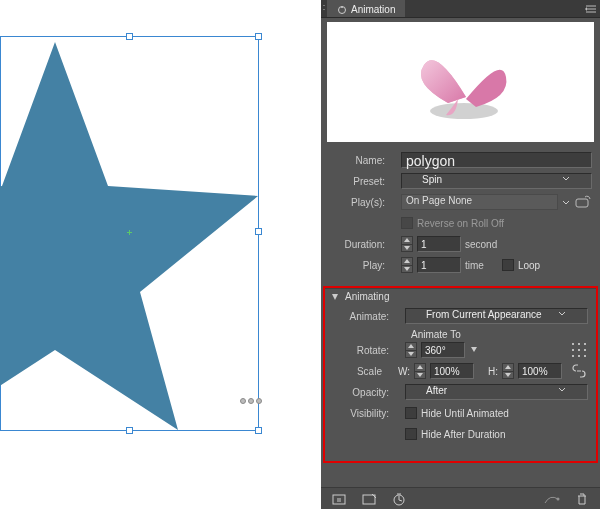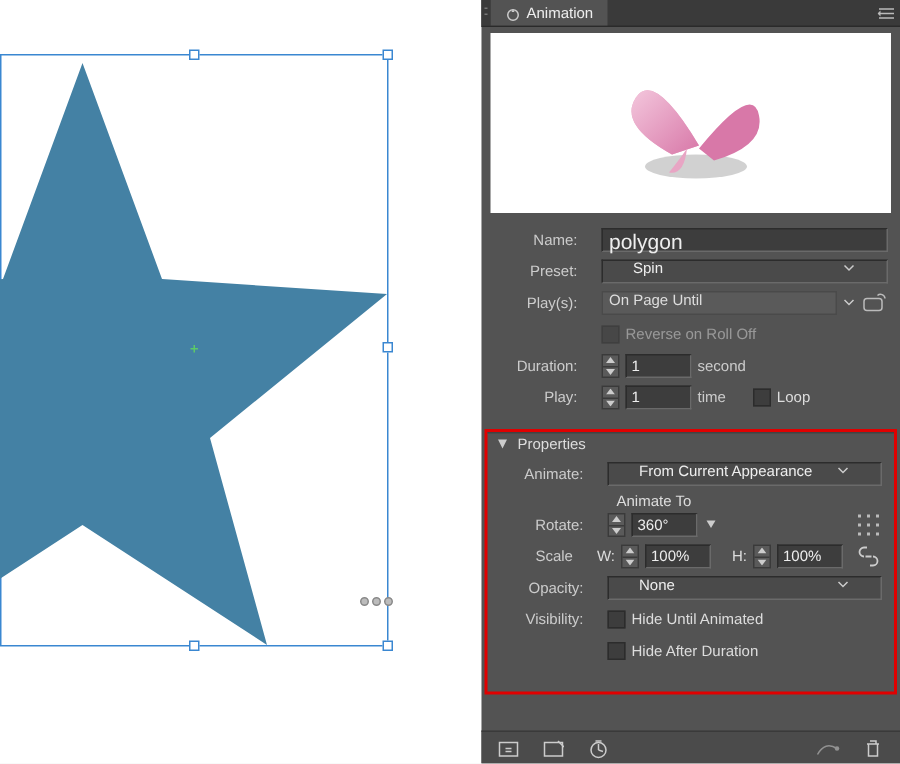--- a/index.html
+++ b/index.html
@@ -141,21 +141,21 @@
               <svg width="8" height="6">
                 <path d="M1 1 L4 4 L7 1" stroke="#ccc" fill="none"></path>
               </svg>
             </span>
           </div>
         </div>
     </div>
     <div class="row">
       <div class="lab">Play(s):</div>
       <div class="ctl">
-        <div class="txtro" style="flex:1">On Page Until</div>
+        <div class="txtro" style="flex:1">On Page None</div>
         <span class="arr"><svg width="8" height="6">
               <path d="M1 1 L4 4 L7 1" stroke="#ccc" fill="none"></path>
             </svg></span>
         <div class="iconbtn">
           <svg width="16" height="14" viewBox="0 0 16 14">
               <rect x="1" y="4" width="12" height="8" rx="2" fill="none" stroke="#bbb"></rect>
               <path d="M10 2 a3 3 0 0 1 5 2" stroke="#bbb" fill="none"></path>
             </svg>
         </div>
       </div>
@@ -208,21 +208,21 @@
         <span>Loop</span>
       </div>
     </div>
   </div>
 
   <div class="props-box">
     <div class="section-head">
       <span class="tw"><svg width="8" height="8">
             <path d="M1 1 L7 1 L4 7 Z" fill="#ccc"></path>
           </svg></span>
-      <span>Properties</span>
+      <span>Animating</span>
     </div>
     <div class="formgrid" style="padding-top:4px;">
       <div class="row">
         <div class="lab">Animate:</div>
         <div class="ctl">
             <div class="sel">
               <span>From Current Appearance</span>
               <span class="arr">
                 <svg width="8" height="6">
                   <path d="M1 1 L4 4 L7 1" stroke="#ccc" fill="none"></path>
@@ -306,21 +306,21 @@
             <svg width="14" height="14" viewBox="0 0 14 14">
                 <path d="M4 7 a3 3 0 0 1 0 -6 h2 M10 7 a3 3 0 0 1 0 6 h-2 M5 7 h4" stroke="#ccc" fill="none" stroke-width="1.2"></path>
               </svg>
           </div>
         </div>
       </div>
       <div class="row">
         <div class="lab">Opacity:</div>
         <div class="ctl">
             <div class="sel">
-              <span>None</span>
+              <span>After</span>
               <span class="arr">
                 <svg width="8" height="6">
                   <path d="M1 1 L4 4 L7 1" stroke="#ccc" fill="none"></path>
                 </svg>
               </span>
             </div>
           </div>
       </div>
       <div class="row">
         <div class="lab">Visibility:</div>

